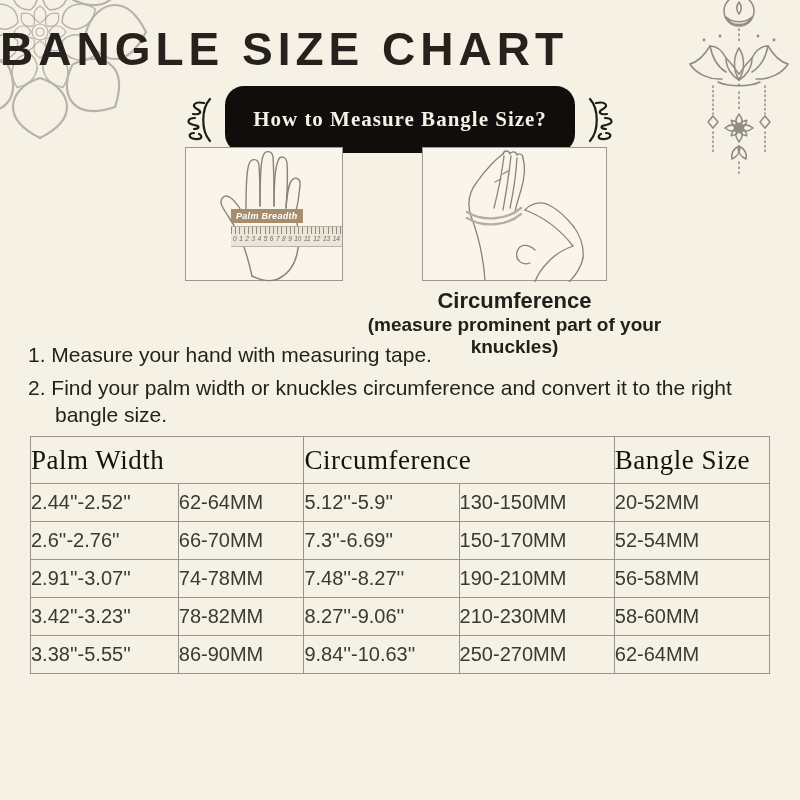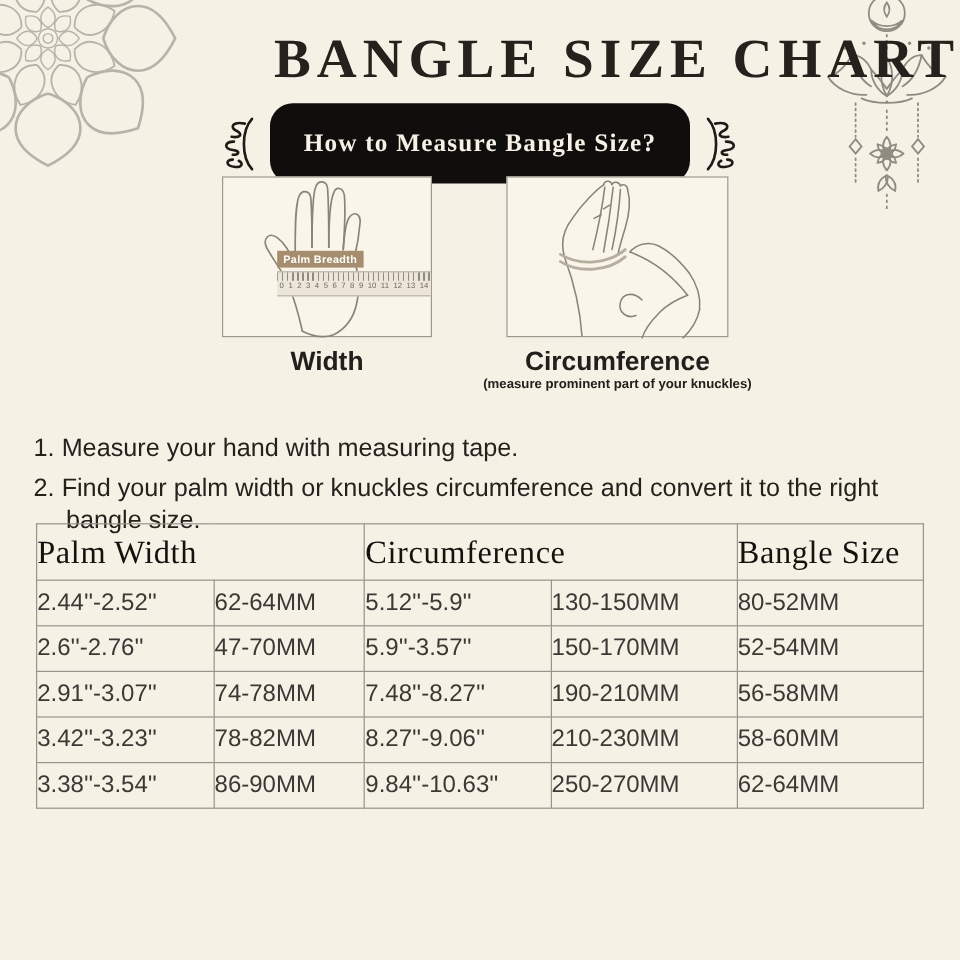--- a/index.html
+++ b/index.html
@@ -5,54 +5,54 @@
   html,body{margin:0;padding:0;}
   body{font-family:"Liberation Sans",sans-serif;}
   #page{position:relative;width:800px;height:800px;background:var(--bg,#f6f1e5);overflow:hidden;}
 
   
   .deco{position:absolute;pointer-events:none;}
   #mandala{left:0;top:0;}
   #ornament{left:686px;top:0;}
 
   
-  #title{position:absolute;top:22px;left:0;right:0;text-align:right;
-    font-family:Liberation Serif, serif;font-weight:700;font-size:46px;
-    letter-spacing:5px;color:var(--ink,#26211c);margin-left:38px;}
+  #title{position:absolute;top:22px;left:0;right:0;text-align:left;
+    font-family:Liberation Sans, sans-serif;font-weight:700;font-size:46px;
+    letter-spacing:5px;color:var(--ink,#26211c);}
   #banner-row{position:absolute;top:86px;left:0;right:0;display:flex;
     justify-content:center;align-items:center;gap:12px;}
   #banner-pill{background:var(--banner-bg,#0f0e0c);color:var(--banner-ink,#f6f1e4);
     border-radius:19px;padding:21px 28px;font-family:"Liberation Serif",serif;
     font-weight:700;font-size:21px;letter-spacing:1px;}
 
   
   .figbox{position:absolute;top:147px;height:134px;border:1px solid #9d998f;
     background:#f9f5ea;box-sizing:border-box;}
-  #fig-width{left:185px;width:175px;}
+  #fig-width{left:185px;width:158px;font-style:italic;}
   #fig-circ{left:422px;width:185px;}
   .figbox svg{position:absolute;left:0;top:0;}
 
   #tape-label{position:absolute;left:45px;top:61px;background:var(--tan,#a68e6d);
     color:#ffffff;font-size:9px;font-weight:700;letter-spacing:.3px;padding:2px 5px;}
   #ruler{position:absolute;left:45px;right:0;top:78px;height:21px;
     background:#ebe6d8;border-top:1px solid #b9b4a6;border-bottom:1px solid #b9b4a6;
     box-sizing:border-box;}
   #ruler-ticks{height:7px;background:repeating-linear-gradient(90deg,#8f8b80 0 1px,transparent 1px 4.2px);}
   #ruler-numbers{display:flex;justify-content:space-between;padding:0 2px;
     font-size:6.5px;line-height:10px;color:#6f6a60;}
 
   .caption{position:absolute;top:288px;text-align:center;font-size:22px;
     font-weight:700;color:#22201c;}
   #caption-width{left:185px;width:175px;}
   #caption-circ{left:392px;width:245px;}
   #caption-note{position:absolute;top:314px;left:362px;width:305px;text-align:center;
-    font-size:11px;font-weight:700;color:#22201c;}
-
-  
-  #instructions{position:absolute;left:28px;top:360px;width:736px;
+    font-size:19px;font-weight:700;color:#22201c;}
+
+  
+  #instructions{position:absolute;left:28px;top:341px;width:736px;
     font-size:21px;color:#25221e;}
   .instr{padding-left:27px;text-indent:-27px;line-height:27px;margin-bottom:6px;}
 
   
   #size-table{position:absolute;left:30px;top:436px;width:740px;
     border-collapse:collapse;table-layout:fixed;}
   #size-table th,#size-table td{border:1px solid var(--table-border,#98948b);
     text-align:left;vertical-align:middle;padding:0;}
   #size-table th{height:46px;font-family:"Liberation Serif",serif;font-weight:500;
     font-size:27px;color:#14120f;letter-spacing:.5px;}
@@ -215,21 +215,20 @@
         <path d="M150,98 C136,80 118,68 102,62"></path>
         <path d="M102,62 C108,55 118,53 126,57 C134,61 143,69 151,79"></path>
         <path d="M151,79 C158,89 161,100 160,110"></path>
         <path d="M150,98 C142,101 133,106 127,112 C119,120 114,127 112,134"></path>
         <path d="M112,102 C105,95 96,96 94,104 C92,112 99,118 107,115"></path>
         <path d="M160,110 C158,120 152,128 146,134"></path>
       </g>
     </svg>
   </div>
 
-  <div id="caption-width" class="caption">Width</div>
   <div id="caption-circ" class="caption">Circumference</div>
   <div id="caption-note">(measure prominent part of your knuckles)</div>
 
   <div id="instructions">
     <div class="instr"><span>1.</span> <span>Measure your hand with measuring tape.</span></div>
     <div class="instr"><span>2.</span> <span>Find your palm width or knuckles circumference and convert it to the right bangle size.</span></div>
   </div>
 
   <table id="size-table">
     <colgroup>
@@ -245,45 +244,45 @@
         <th colspan="2">Circumference</th>
         <th>Bangle Size</th>
       </tr>
     </thead>
     <tbody>
       <tr>
         <td>2.44''-2.52''</td>
           <td>62-64MM</td>
           <td>5.12''-5.9''</td>
           <td>130-150MM</td>
-          <td>80-52MM</td>
+          <td>20-52MM</td>
       </tr>
       <tr>
         <td>2.6''-2.76''</td>
-          <td>47-70MM</td>
-          <td>5.9''-3.57''</td>
+          <td>66-70MM</td>
+          <td>7.3''-6.69''</td>
           <td>150-170MM</td>
           <td>52-54MM</td>
       </tr>
       <tr>
         <td>2.91''-3.07''</td>
           <td>74-78MM</td>
           <td>7.48''-8.27''</td>
           <td>190-210MM</td>
           <td>56-58MM</td>
       </tr>
       <tr>
         <td>3.42''-3.23''</td>
           <td>78-82MM</td>
           <td>8.27''-9.06''</td>
           <td>210-230MM</td>
           <td>58-60MM</td>
       </tr>
       <tr>
-        <td>3.38''-3.54''</td>
+        <td>3.38''-5.55''</td>
           <td>86-90MM</td>
           <td>9.84''-10.63''</td>
           <td>250-270MM</td>
           <td>62-64MM</td>
       </tr>
     </tbody>
   </table>
 
 </div>
 

